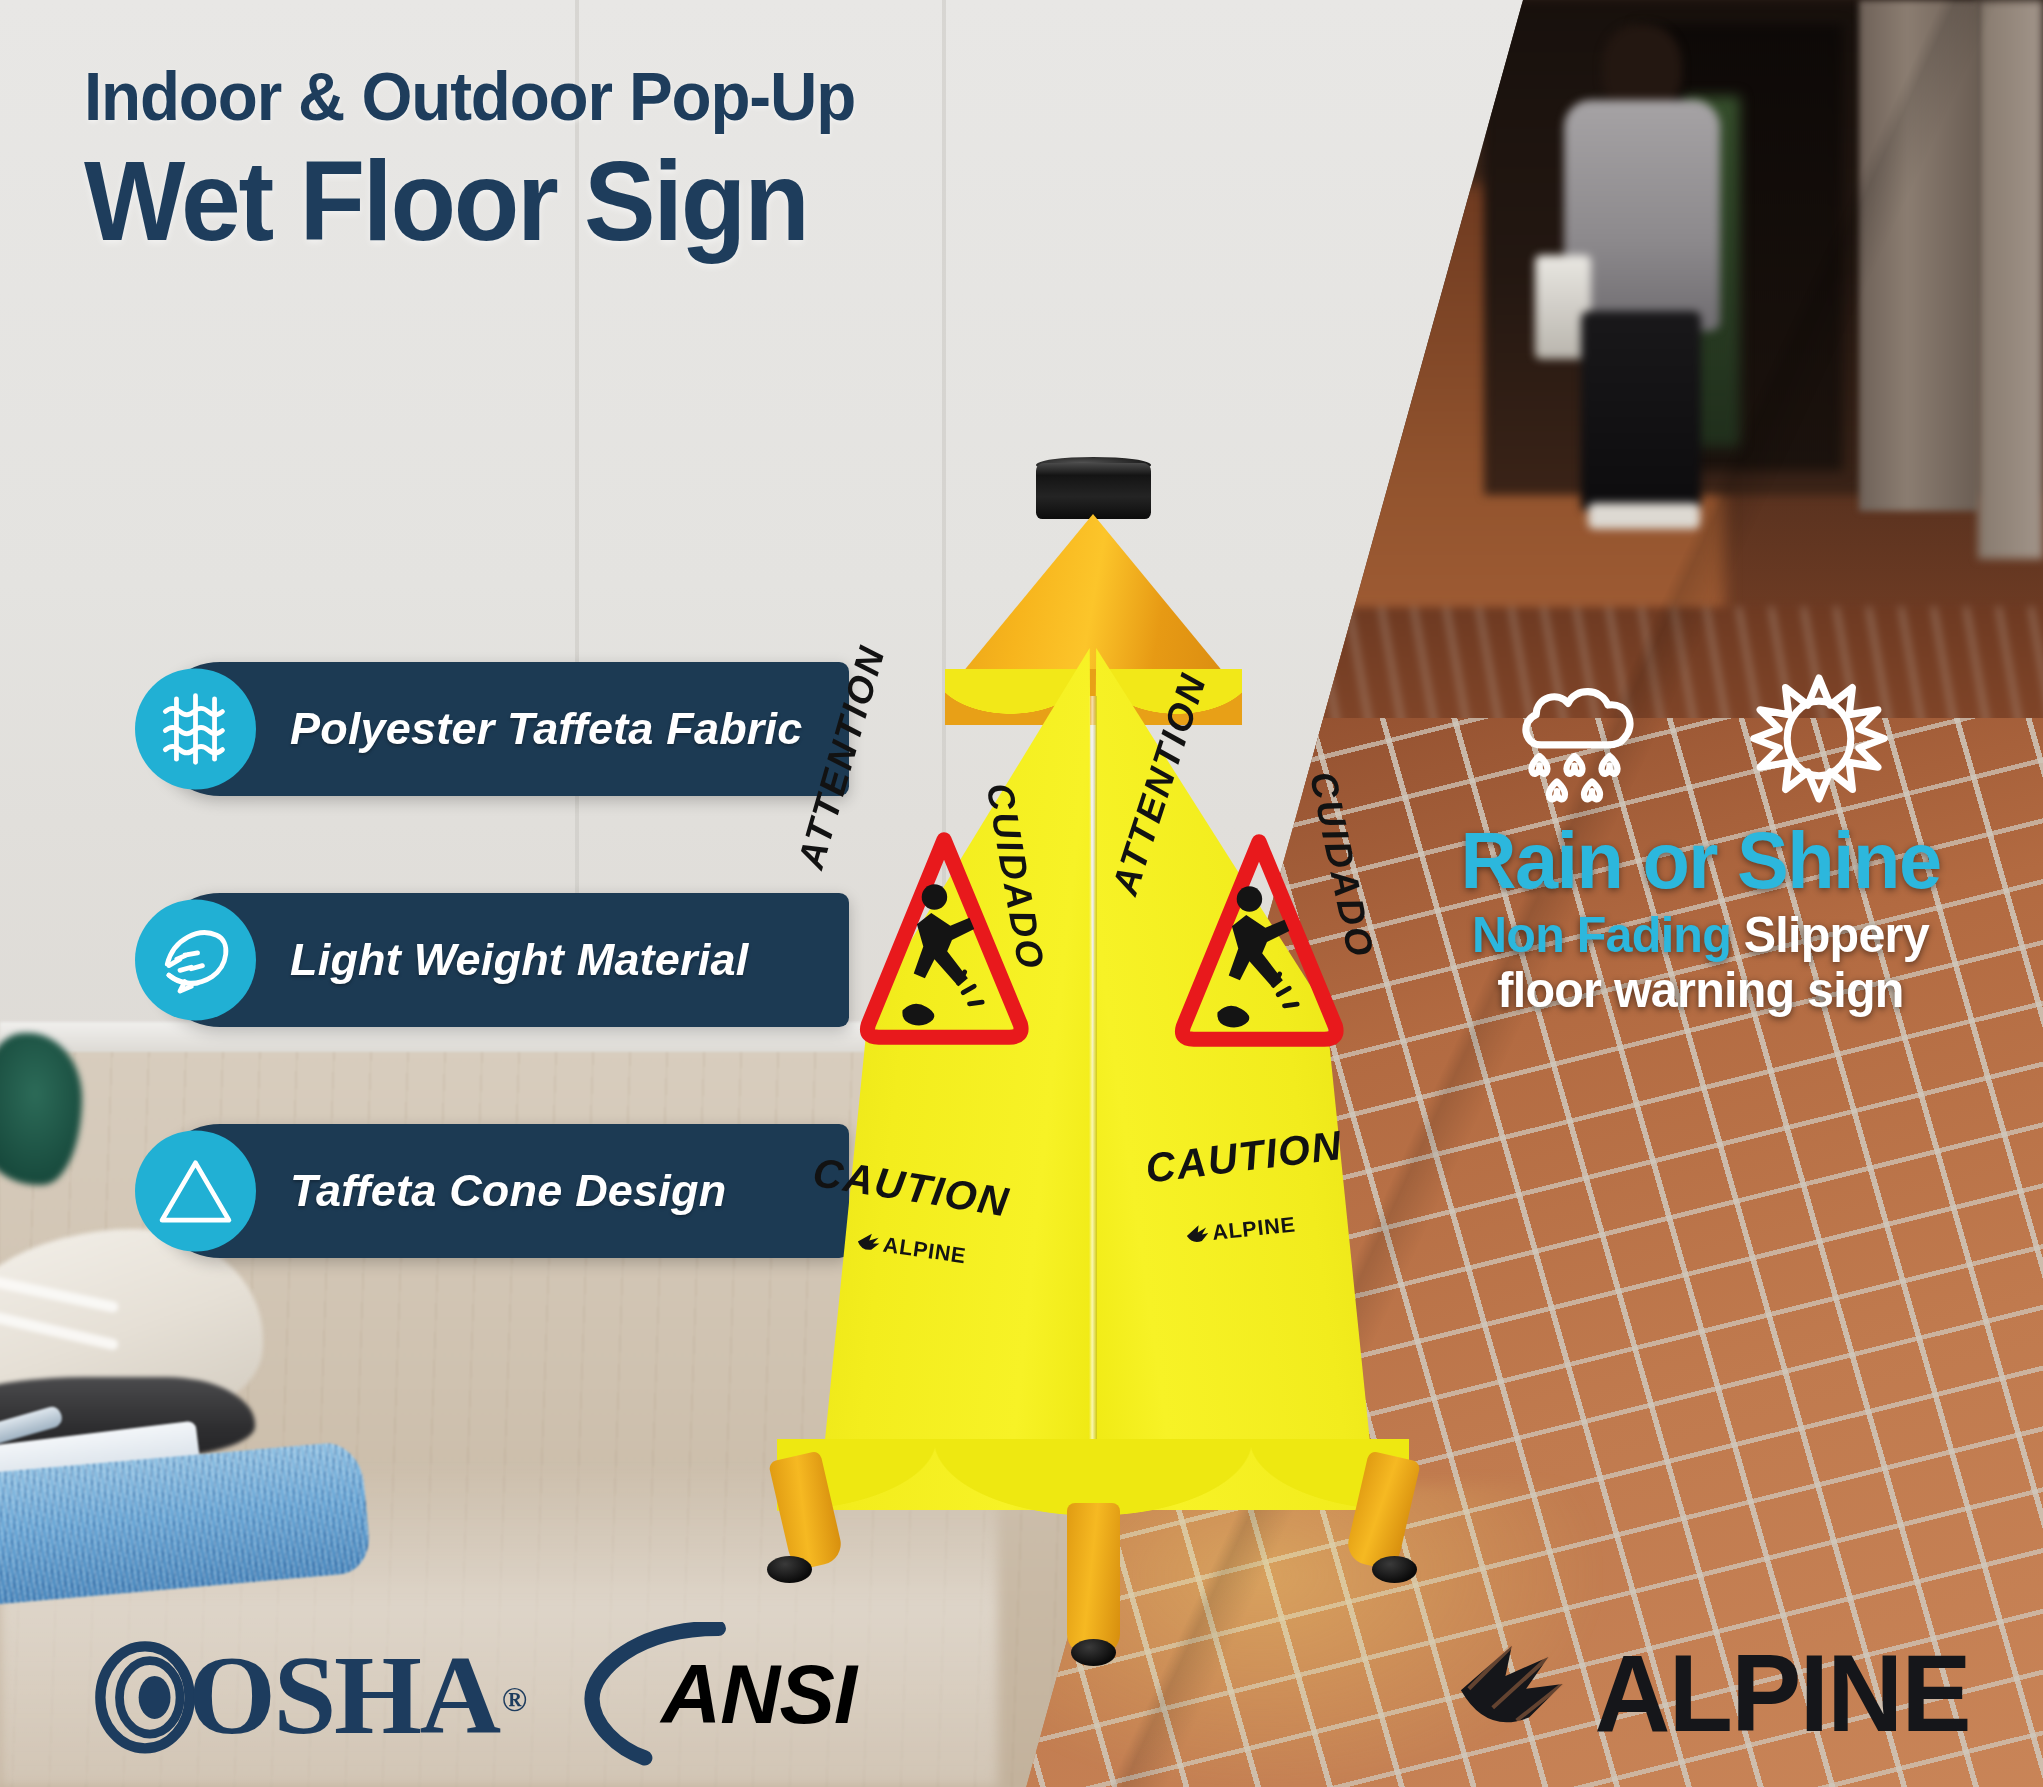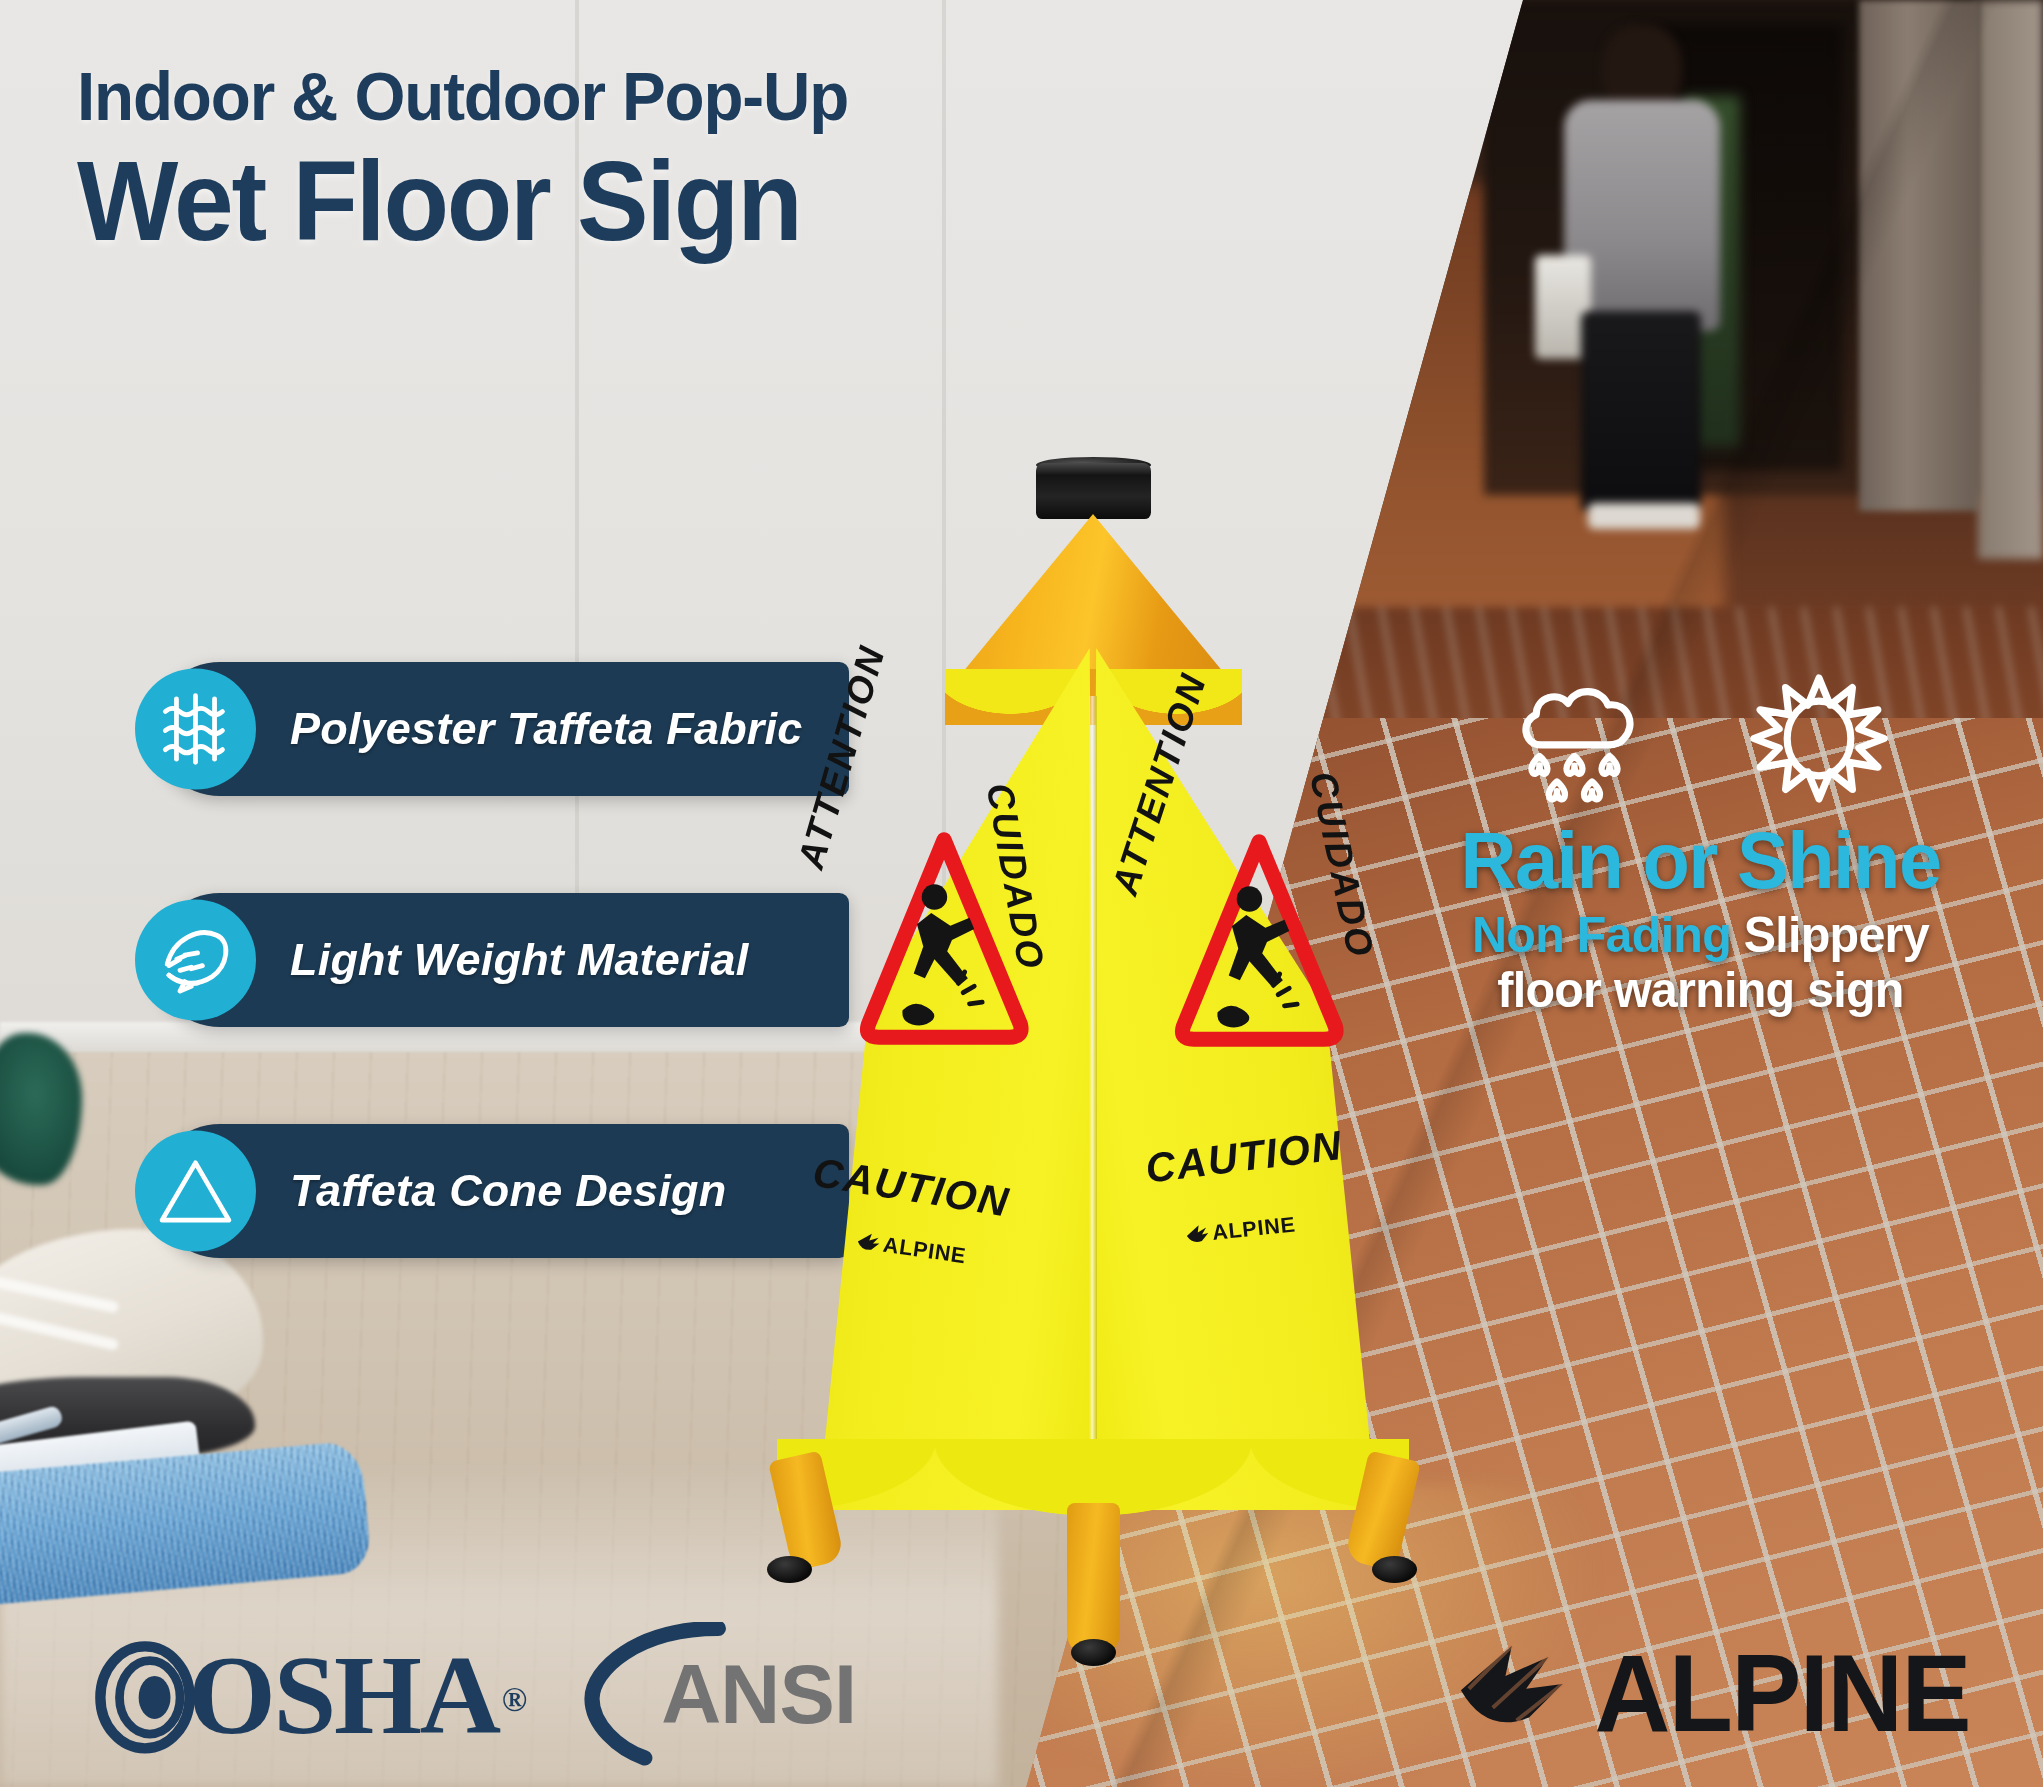--- a/index.html
+++ b/index.html
@@ -189,21 +189,21 @@
   }
 
   
   .diag-seam{
     position:absolute; inset:0; pointer-events:none;
     background:linear-gradient(115deg, rgba(0,0,0,0) 0 67.5%, rgba(0,0,0,.12) 68%, rgba(0,0,0,0) 69.5%);
   }
 
   
   .headline{
-    position:absolute; left:77px; top:62px; width:1245px;
+    position:absolute; left:84px; top:62px; width:1245px;
     color:#1e3d5c;
   }
   .headline .eyebrow{
     font-size:69px; font-weight:bold; letter-spacing:-1.2px;
     line-height:1.0; color:#1e3d5c;
     text-shadow:0 2.4px 5.6px rgba(255,255,255,.55);
     transform:scaleX(.95); transform-origin:left center;
   }
   .headline .main{
     font-size:113px; font-weight:bold; letter-spacing:-2.4px;
@@ -367,21 +367,21 @@
   }
   .osha{
     display:flex; align-items:center;
     font-family:"Liberation Serif", serif;
     color:#1d3c5e; font-size:113px; font-weight:bold; line-height:.95;
     letter-spacing:-2.4px;
   }
   .osha .reg{ font-size:34px; margin-top:11.2px; margin-left:3.2px; letter-spacing:0; }
   .ansi-wrap{ position:relative; display:flex; align-items:center; height:136px; }
   .ansi-txt{
-    font-size:83px; font-weight:bold; color:#737373;
+    font-size:83px; font-weight:bold; font-style:italic; color:#000000;
     letter-spacing:-0.8px; margin-left:77px;
   }
 
   .alpine-brand{
     position:absolute; right:73px; bottom:35px;
     display:flex; align-items:center; gap:21px;
   }
   .alpine-brand .word{
     font-size:105px; font-weight:bold; color:#15161a; letter-spacing:-1.6px;
     font-family:"Liberation Sans", sans-serif;

